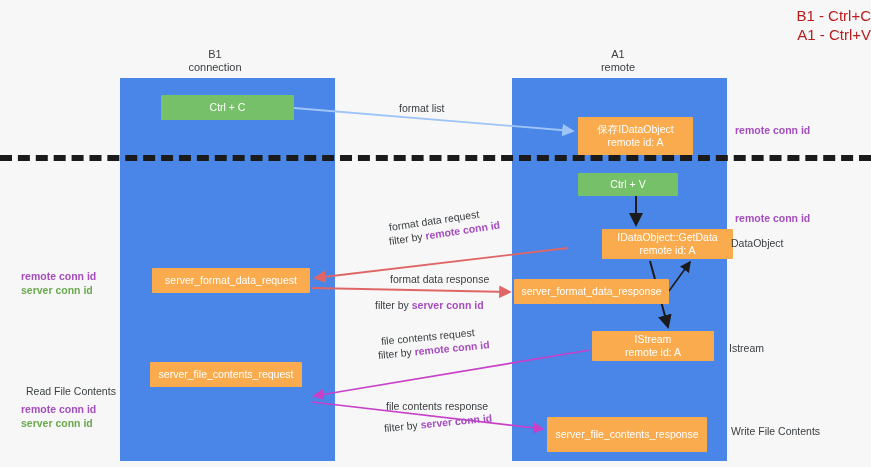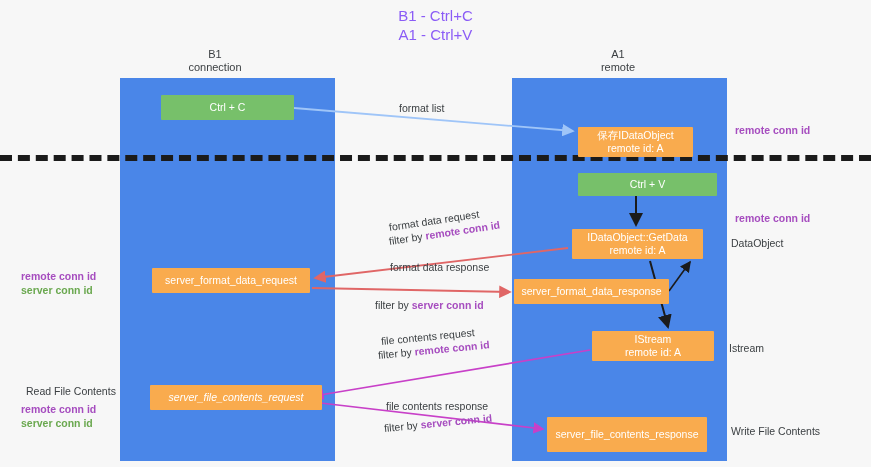--- a/index.html
+++ b/index.html
@@ -10,23 +10,23 @@
     position:relative;
     overflow:hidden;
     color:#3c4043;
   }
   .stage{position:absolute;left:0;top:0;width:871px;height:467px;}
   .abs{position:absolute;}
 
   
   #title{
     left:0;top:6px;width:871px;
-    text-align:center;
+    text-align:right;
     font-size:15px;line-height:19px;
-    color:#8b5cf6;
+    color:#b91c1c;
     white-space:pre;
   }
 
   
   .col-head{
     text-align:center;font-size:11px;line-height:13px;color:#3c4043;
   }
   #head-b1{left:155px;top:48px;width:120px;}
   #head-a1{left:558px;top:48px;width:120px;}
 
@@ -49,42 +49,42 @@
     text-align:center;
     color:#ffffff;
     font-size:10.5px;line-height:13px;
     padding:2px 4px;
     border-radius:1px;
   }
   .green{background:#6aa84f;background:#77c06a;}
   .orange{background:#f9ab4e;}
 
   #n-ctrlc{left:161px;top:95px;width:133px;height:25px;}
-  #n-idataobject{left:578px;top:127px;width:115px;height:30px;}
-  #n-ctrlv{left:578px;top:173px;width:139px;height:23px;}
-  #n-getdata{left:572px;top:229px;width:131px;height:30px;}
+  #n-idataobject{left:578px;top:117px;width:115px;height:38px;}
+  #n-ctrlv{left:578px;top:173px;width:100px;height:23px;}
+  #n-getdata{left:602px;top:229px;width:131px;height:30px;}
   #n-sfdreq{left:152px;top:268px;width:158px;height:25px;}
   #n-sfdres{left:514px;top:279px;width:155px;height:25px;}
   #n-istream{left:592px;top:331px;width:122px;height:30px;}
-  #n-sfcreq{left:150px;top:385px;width:172px;height:25px;font-style:italic;}
+  #n-sfcreq{left:150px;top:362px;width:152px;height:25px;}
   #n-sfcres{left:547px;top:417px;width:160px;height:35px;}
 
   
   .elabel{
     font-size:10.5px;line-height:14px;color:#3c4043;white-space:nowrap;
   }
   .purple{color:#a64dbf;font-weight:bold;}
   .green-t{color:#6aa84f;font-weight:bold;}
   .rot-a{transform:rotate(-8.5deg);transform-origin:left center;}
   .rot-b{transform:rotate(-5.5deg);transform-origin:left center;}
 
   #l-formatlist{left:399px;top:101px;}
   #l-fdreq1{left:389px;top:220px;}
   #l-fdreq2{left:389px;top:234px;}
-  #l-fdres1{left:390px;top:260px;}
+  #l-fdres1{left:390px;top:272px;}
   #l-fdres2{left:375px;top:298px;}
   #l-fcreq1{left:381px;top:334px;}
   #l-fcreq2{left:378px;top:348px;}
   #l-fcres1{left:386px;top:399px;}
   #l-fcres2{left:384px;top:421px;}
 
   
   .side{font-size:10.5px;line-height:14px;white-space:nowrap;}
   #s-r-remote1{left:735px;top:123px;}
   #s-r-remote2{left:735px;top:211px;}

